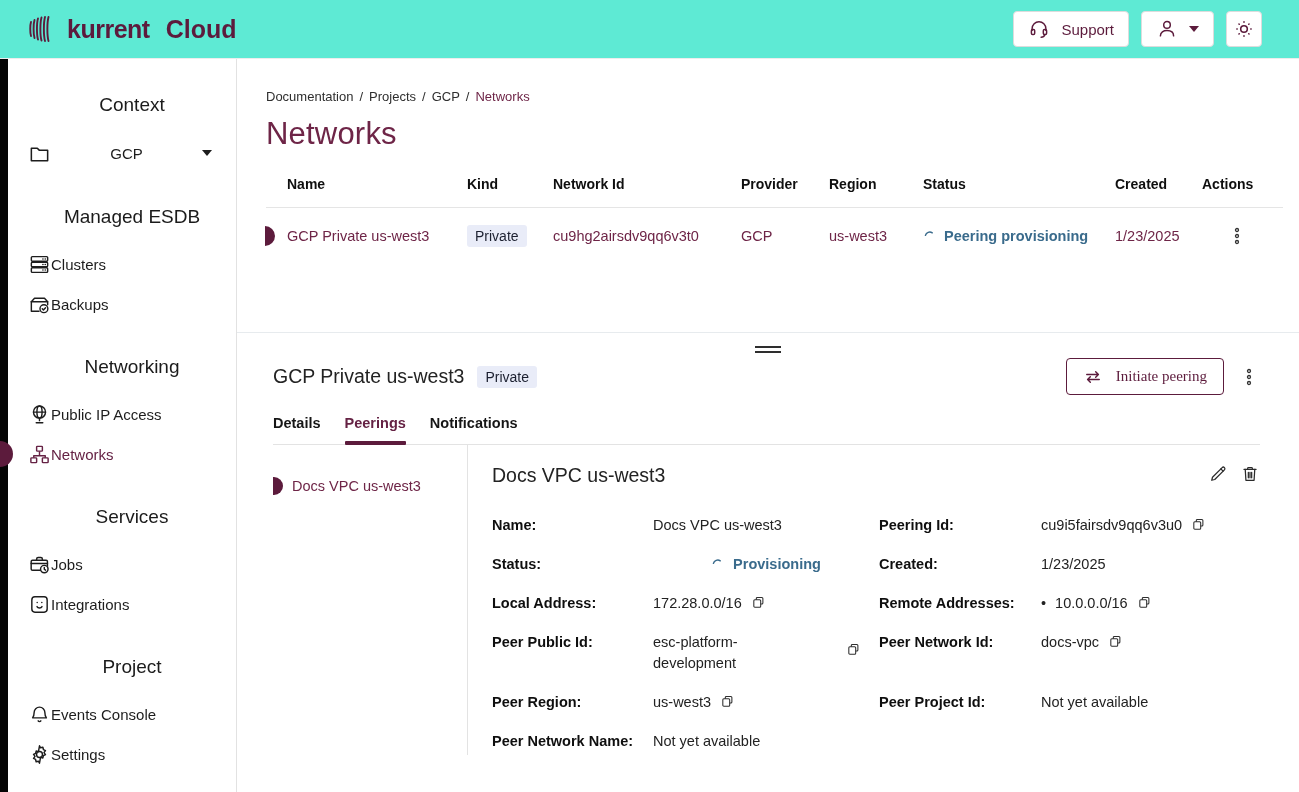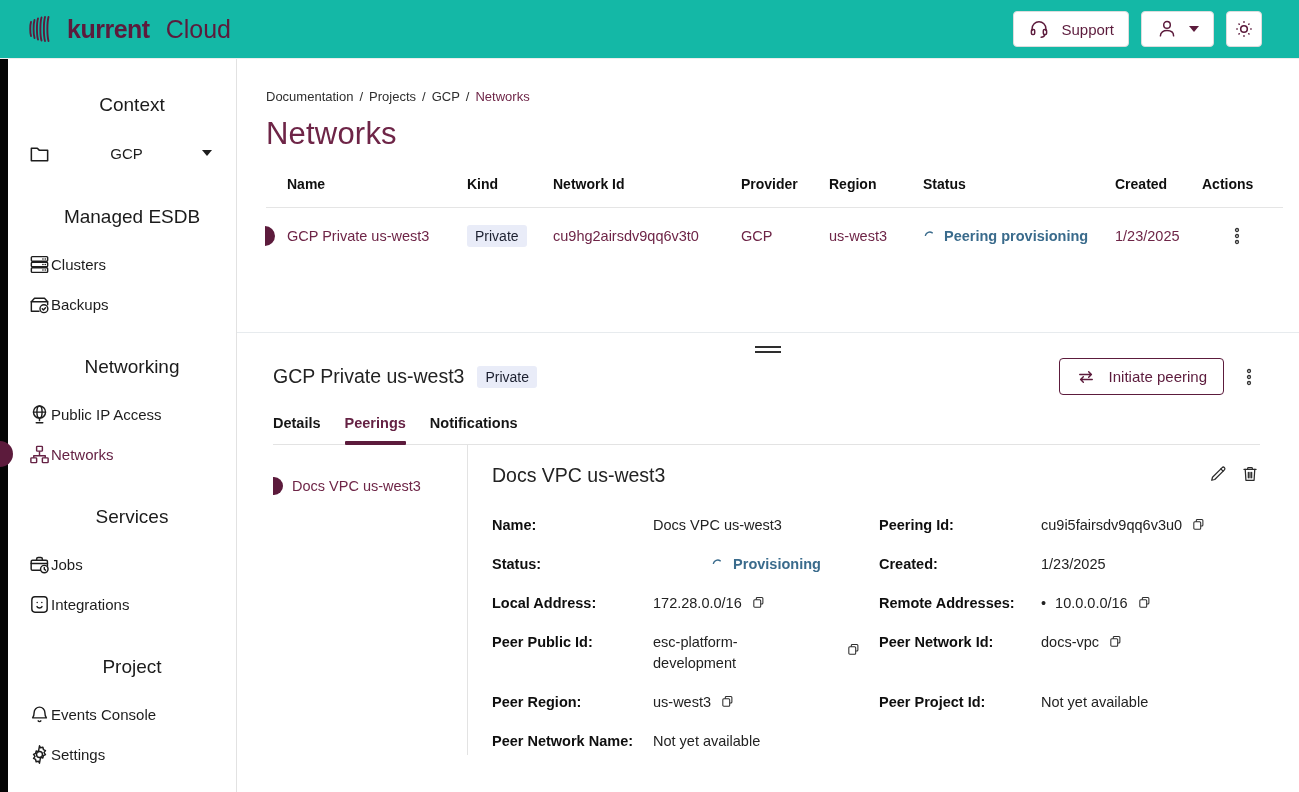--- a/index.html
+++ b/index.html
@@ -8,25 +8,25 @@
     width:1299px; height:792px; overflow:hidden;
     font-family:"Liberation Sans", sans-serif;
     color:#1c1c1c; background:#fff;
   }
   svg { display:block; }
   button { font-family:inherit; cursor:pointer; }
 
   
   .header {
     height:59px; display:flex; align-items:center; justify-content:space-between;
-    padding:0 37px 0 28px; border-bottom:1px solid #ededed; background:#14b8a6;
+    padding:0 37px 0 28px; border-bottom:1px solid #ededed; background:#5eead4;
   }
   .logo { display:flex; align-items:center; gap:9px; color:#5c1b3c; }
   .logo-text { font-size:25px; font-weight:700; letter-spacing:-0.5px; }
-  .logo-suffix { font-size:25px; font-weight:400; margin-left:7px; letter-spacing:0; }
+  .logo-suffix { font-size:25px; font-weight:700; margin-left:7px; letter-spacing:0; }
   .hdr-actions { display:flex; gap:12px; align-items:center; }
   .hdr-btn {
     height:36px; border:1px solid #dcdcdc; border-radius:4px; background:#fff;
     color:#5c1b3c; display:flex; align-items:center; gap:11px; padding:0 14px; font-size:15px;
   }
   .hdr-btn.square { width:36px; padding:0; justify-content:center; }
   .caret { width:0; height:0; border-left:5px solid transparent; border-right:5px solid transparent; border-top:6px solid #5c1b3c; }
 
   
   .body-row { display:flex; height:733px; }
@@ -86,21 +86,21 @@
   
   .detail-panel { flex:1; border-top:1px solid #e7ebee; position:relative; padding:0 39px 0 36px; }
   .drag-handle { position:absolute; top:13px; left:50%; transform:translateX(-50%); width:26px; cursor:row-resize; }
   .drag-handle i { display:block; height:0; border-top:2.5px solid #2e2e2e; margin-bottom:3px; }
   .panel-head { display:flex; justify-content:space-between; align-items:center; margin-top:25px; }
   .panel-title-wrap { display:flex; align-items:center; gap:13px; }
   .panel-title { font-size:19.5px; font-weight:400; color:#232323; margin:0; }
   .panel-head-actions { display:flex; align-items:center; gap:14px; }
   .btn-initiate {
     height:37px; border:1px solid #5c1b3c; border-radius:4px; background:#fff; color:#5c1b3c;
-    display:flex; align-items:center; gap:13px; padding:0 16px; font-size:15px;
+    display:flex; align-items:center; gap:13px; padding:0 16px; font-size:15px;font-family:Liberation Serif, serif;
   }
   .tabs { display:flex; gap:24px; margin-top:20px; border-bottom:1px solid #e3e3e3; }
   .tab { padding-bottom:13px; font-weight:700; font-size:14.5px; color:#161616; position:relative; cursor:pointer; }
   .tab.active { color:#652244; }
   .tab.active::after { content:""; position:absolute; left:0; right:0; bottom:-1px; height:4px; background:#5c1b3c; border-radius:1px; }
 
   .peer-split { display:flex; height:310px; }
   .peer-list { width:195px; flex-shrink:0; border-right:1px solid #e3e3e3; padding-top:24px; }
   .peer-item { display:flex; align-items:center; position:relative; height:34px; color:#6e2547; font-size:14.5px; font-weight:500; cursor:pointer; }
   .peer-pill { width:10px; height:18px; border-radius:0 9px 9px 0; background:#5c1b3c; margin-right:9px; }

